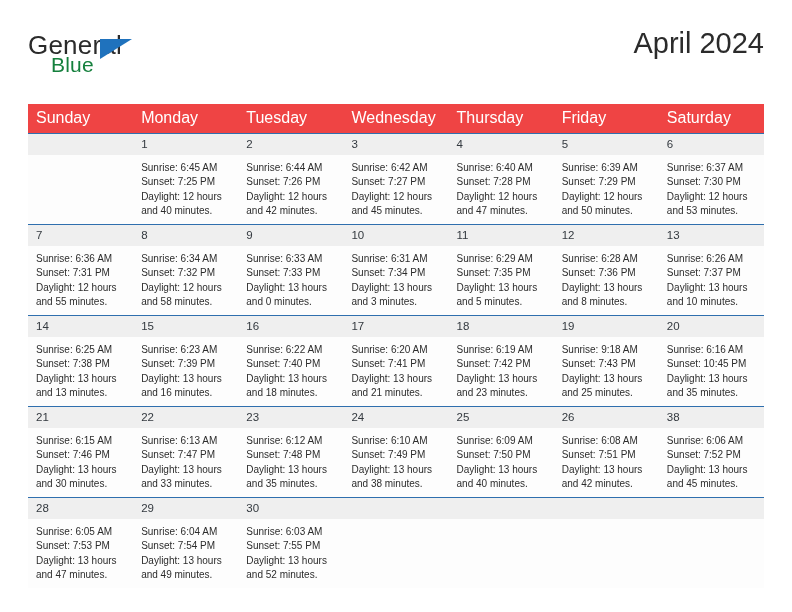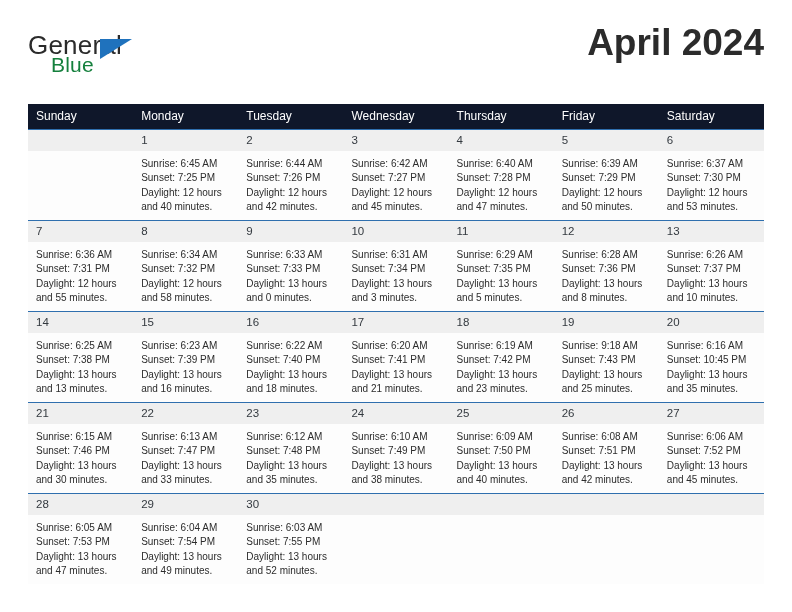--- a/index.html
+++ b/index.html
@@ -64,47 +64,47 @@
     border-bottom: 20px solid transparent;
   }
 
   .title-block {
     position: absolute;
     right: 0;
     top: 0;
     text-align: right;
   }
   .month-title {
-    font-size: 37px;
+    font-size: 29px;
     color: #2b2b2b;
     line-height: 34px;
     white-space: nowrap;
-    font-weight: bold;
+    font-weight: normal;
   }
   .location {
     font-size: 15px;
     color: #2b2b2b;
     line-height: 20px;
     margin-top: 6px;
     white-space: nowrap;
   }
 
   
   .calendar {
     position: absolute;
     left: 28px;
     top: 104px;
     width: 736px;
     border-collapse: collapse;
     table-layout: fixed;
   }
   .calendar th {
-    background: #0f172a;
+    background: #ef4444;
     color: #ffffff;
-    font-size: 12px;
+    font-size: 16px;
     font-weight: normal;
     text-align: left;
     padding: 5px 0 6px 8px;
     height: 12px;
     border: none;
   }
   .calendar td {
     width: 105.14px;
     vertical-align: top;
     padding: 0;
@@ -466,21 +466,21 @@
               <div class="details">
                 <div>Sunrise: 6:08 AM</div>
                 <div>Sunset: 7:51 PM</div>
                 <div>Daylight: 13 hours</div>
                 <div>and 42 minutes.</div>
               </div>
             </div>
           </td>
           <td>
             <div class="cell-inner">
-              <div class="daynum">27</div>
+              <div class="daynum">38</div>
               <div class="details">
                 <div>Sunrise: 6:06 AM</div>
                 <div>Sunset: 7:52 PM</div>
                 <div>Daylight: 13 hours</div>
                 <div>and 45 minutes.</div>
               </div>
             </div>
           </td>
         </tr>
         <tr class="week-row">

